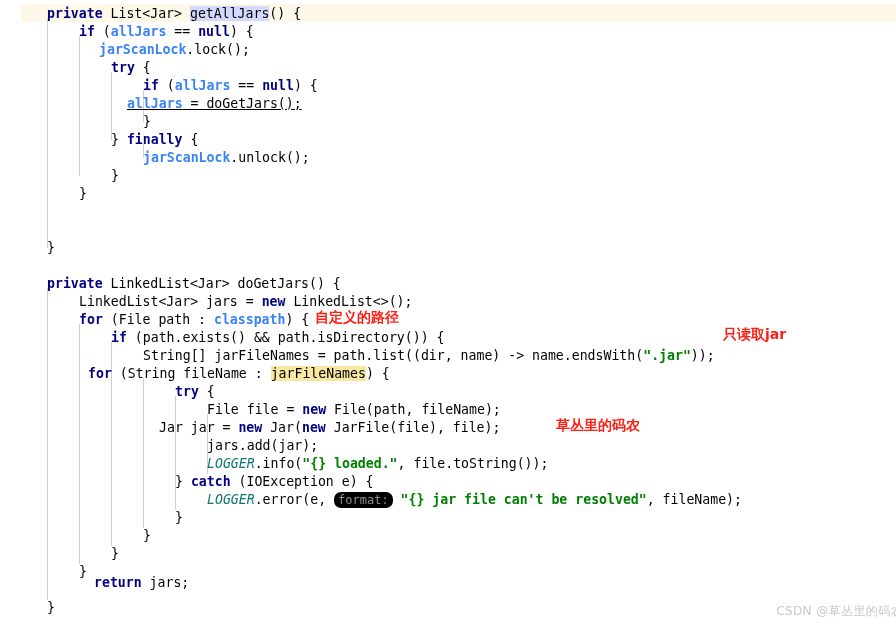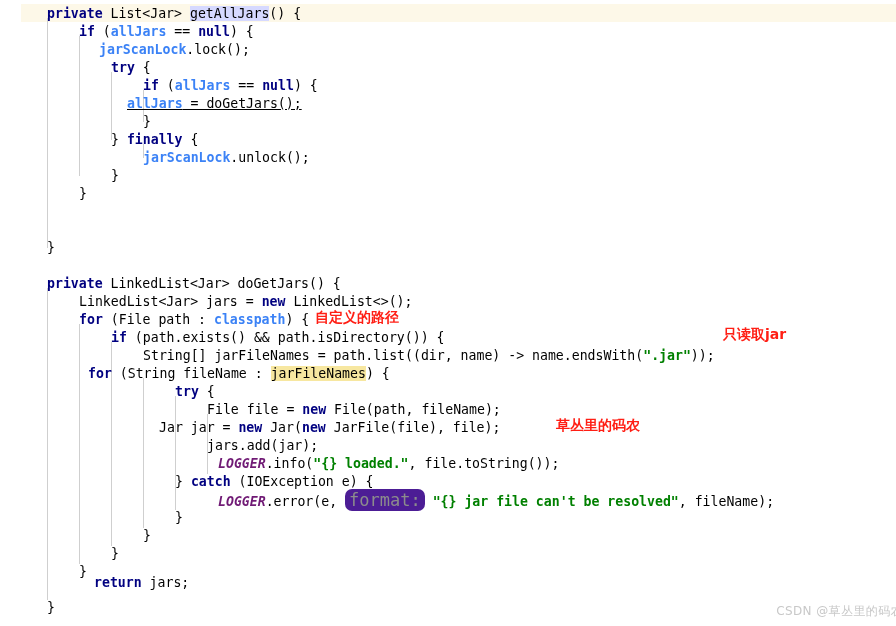--- a/index.html
+++ b/index.html
@@ -44,36 +44,36 @@
     position: absolute;
     left: 26px;
     height: 18px;
     white-space: pre;
     z-index: 2;
   }
   
   .kw   { color: #000080; font-weight: bold; }            
   .pln  { color: #000000; }                                
   .fld  { color: #3b82f6; font-weight: bold; }             
-  .stat { color: #701a75; font-weight: bold; font-style: italic; padding-left: 11px; } 
+  .stat { color: #0f766e; font-weight: normal; font-style: italic; } 
   .str  { color: #008000; font-weight: bold; }             
   
   .sel-ident {                  
     background: #d6d9ff;
   }
   .occ-ident {                  
     background: #f7e7a0;
   }
   .hint {                       
-    background: #4c1d95;
+    background: #000000;
     color: #8c8c8c;
     font-weight: normal;
     border-radius: 7px;
     padding: 1px 4px;
-    font-size: 17px;
+    font-size: 12px;
   }
   
   .note {
     position: absolute;
     color: #ff1e14;
     font-family: "DejaVu Sans", "Liberation Sans", sans-serif;
     font-size: 14px;
     font-weight: bold;
     white-space: nowrap;
     z-index: 5;

